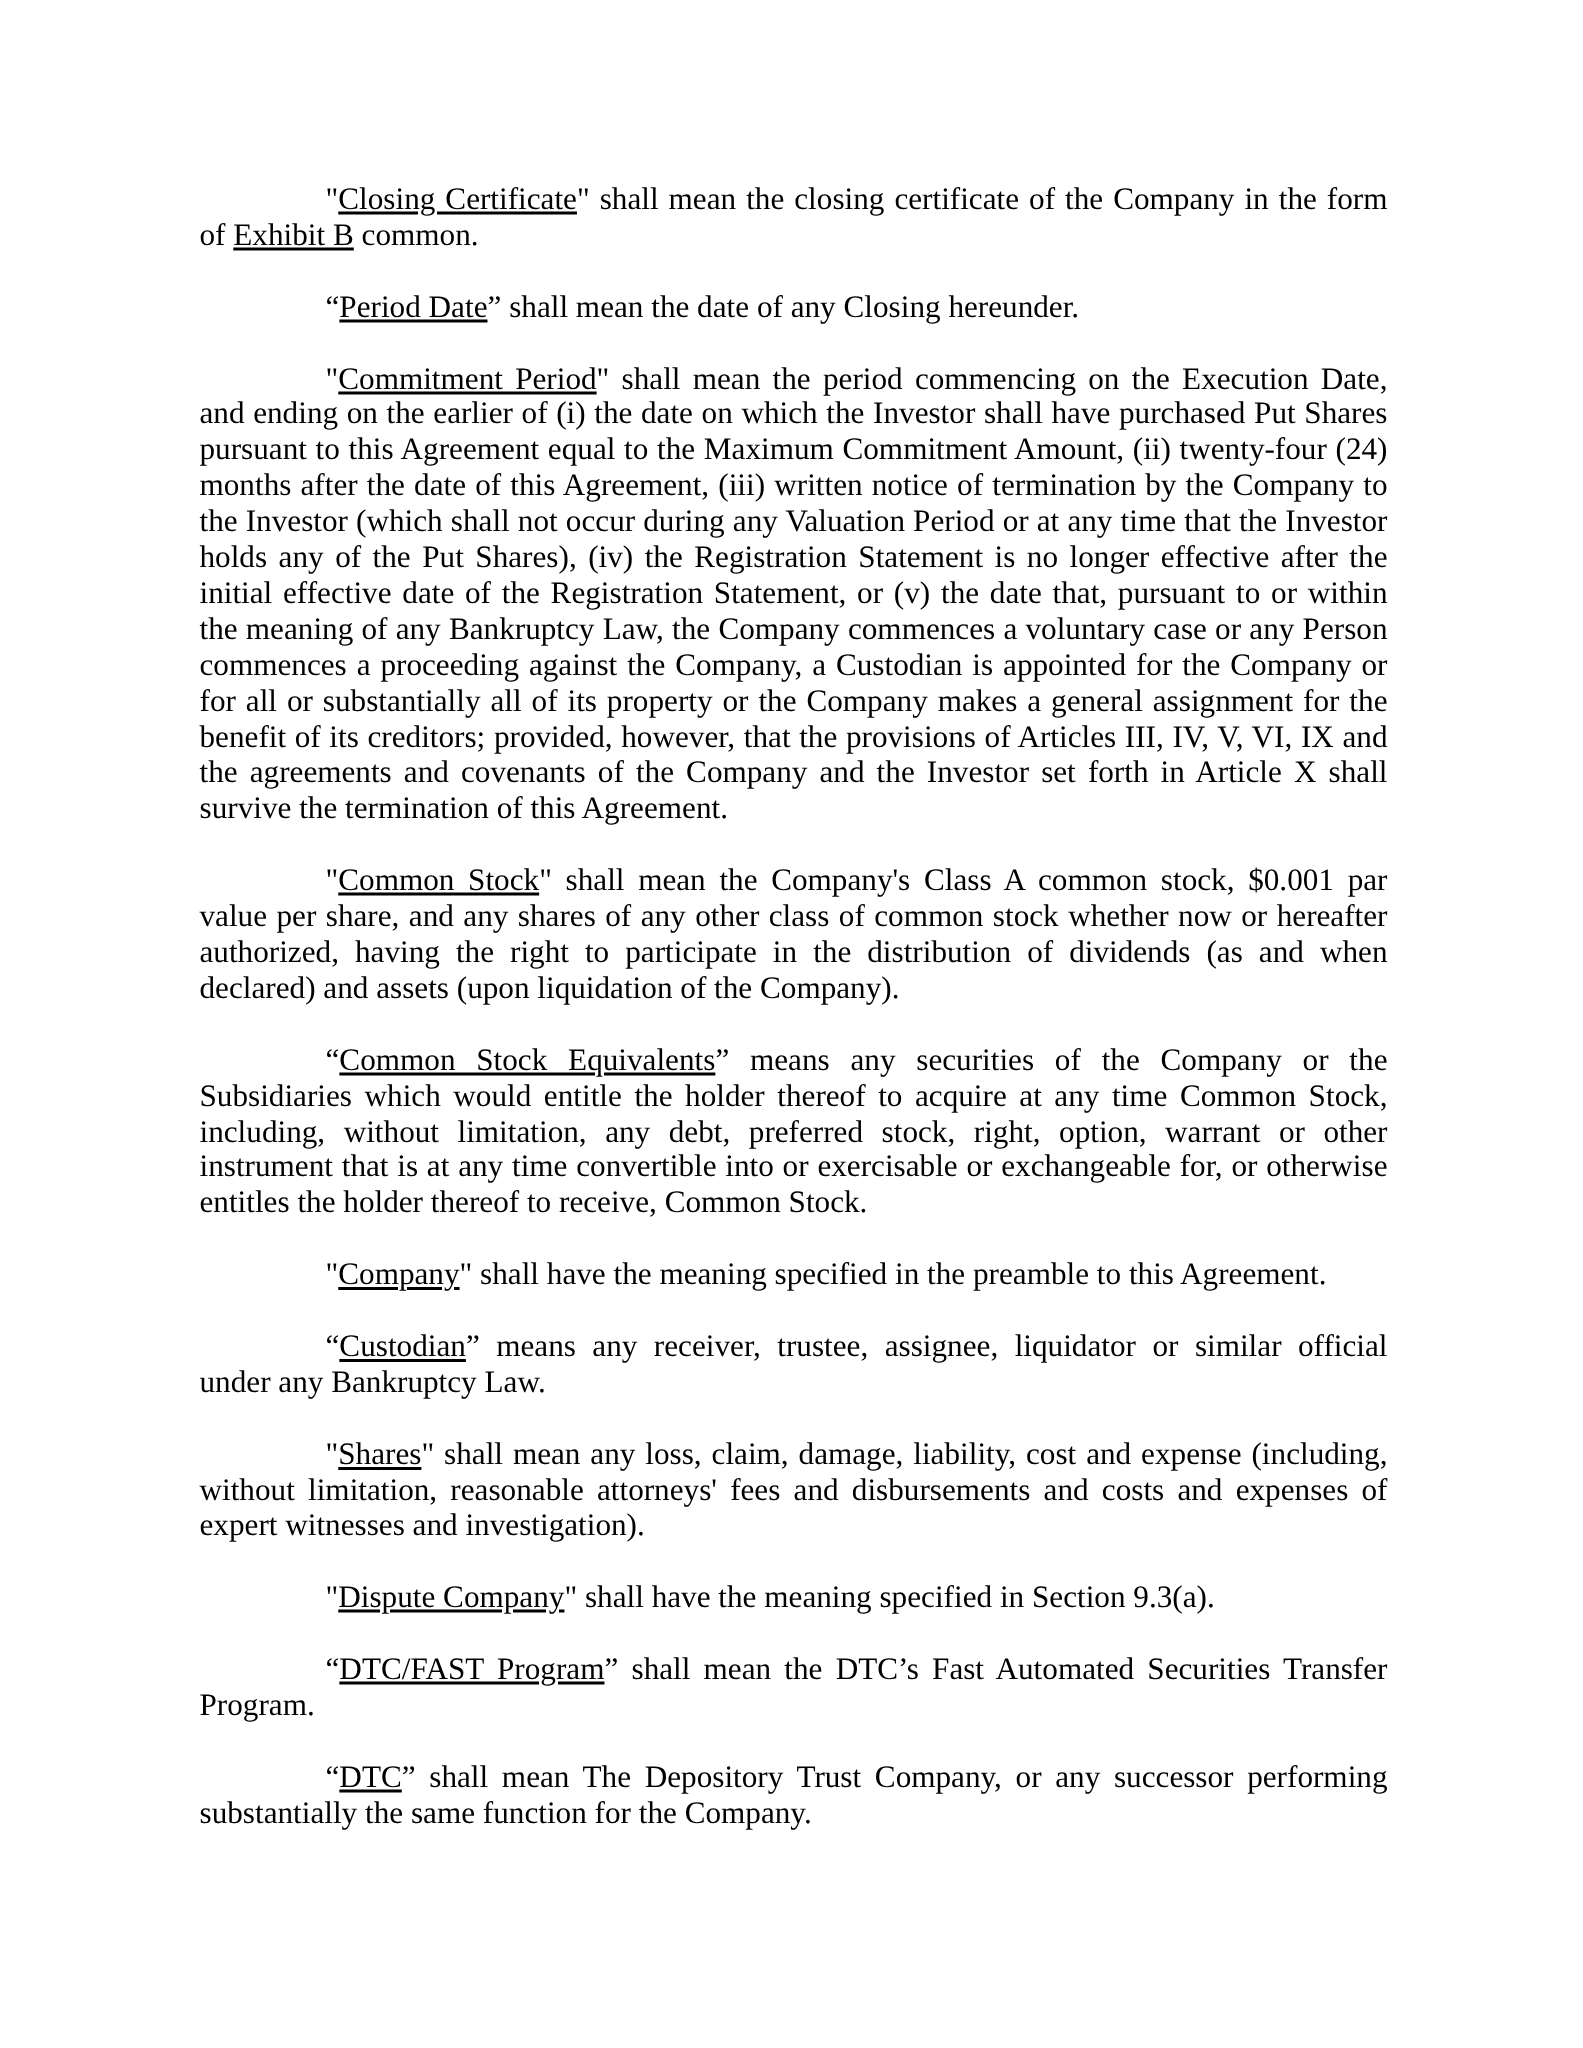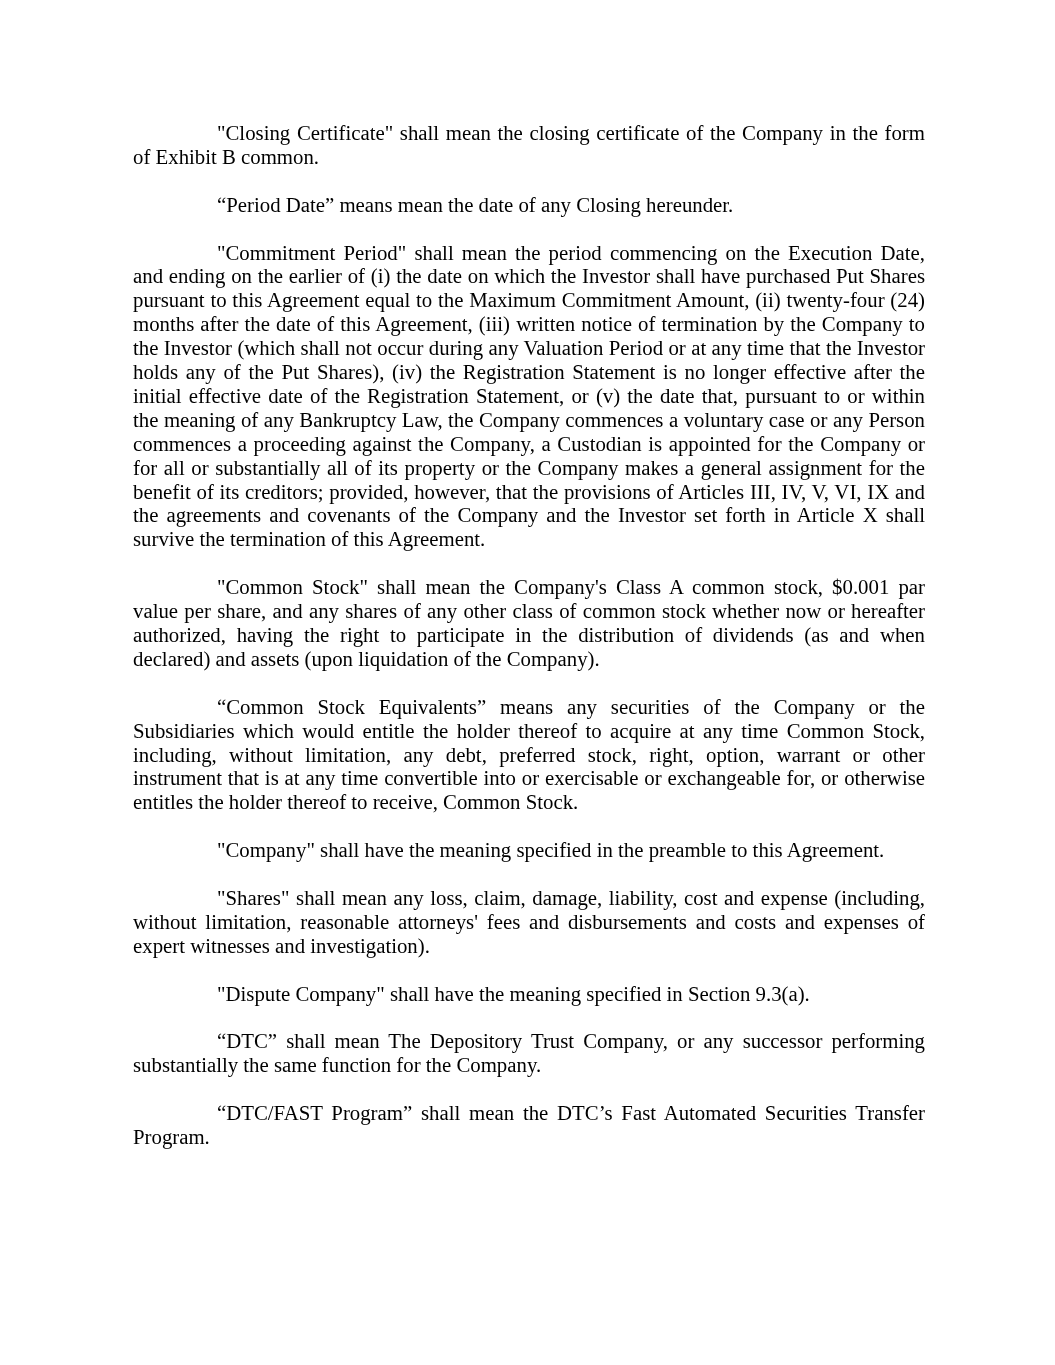--- a/index.html
+++ b/index.html
@@ -24,32 +24,34 @@
     font-size: 20.8px;
     line-height: 23.9px;
     color: #000000;
   }
   .doc-body p {
     text-align: justify;
     text-indent: 84px;
     margin: 0 0 23.9px 0;
   }
   .doc-body p span.u {
+    text-decoration: underline;
     text-underline-offset: 2px;
   }
 </style>
 </head>
 <body>
 
 <div class="page" style="background: rgb(255, 255, 255); color: rgb(0, 0, 0);">
   <div class="doc-body">
       <p><span>"</span><span class="u">Closing Certificate</span><span>" shall mean the closing certificate of the Company in the form of </span><span class="u">Exhibit B</span><span> common.</span></p>
-      <p><span>“</span><span class="u">Period Date</span><span>” means mean the date of any Closing hereunder.</span></p>
+      <p><span>“</span><span class="u">Period Date</span><span>” shall mean the date of any Closing hereunder.</span></p>
       <p><span>"</span><span class="u">Commitment Period</span><span>" shall mean the period commencing on the Execution Date, and ending on the earlier of (i) the date on which the Investor shall have purchased Put Shares pursuant to this Agreement equal to the Maximum Commitment Amount, (ii) twenty-four (24) months after the date of this Agreement, (iii) written notice of termination by the Company to the Investor (which shall not occur during any Valuation Period or at any time that the Investor holds any of the Put Shares), (iv) the Registration Statement is no longer effective after the initial effective date of the Registration Statement, or (v) the date that, pursuant to or within the meaning of any Bankruptcy Law, the Company commences a voluntary case or any Person commences a proceeding against the Company, a Custodian is appointed for the Company or for all or substantially all of its property or the Company makes a general assignment for the benefit of its creditors; provided, however, that the provisions of Articles III, IV, V, VI, IX and the agreements and covenants of the Company and the Investor set forth in Article X shall survive the termination of this Agreement.</span></p>
       <p><span>"</span><span class="u">Common Stock</span><span>" shall mean the Company's Class A common stock, $0.001 par value per share, and any shares of any other class of common stock whether now or hereafter authorized, having the right to participate in the distribution of dividends (as and when declared) and assets (upon liquidation of the Company).</span></p>
       <p><span>“</span><span class="u">Common Stock Equivalents</span><span>” means any securities of the Company or the Subsidiaries which would entitle the holder thereof to acquire at any time Common Stock, including, without limitation, any debt, preferred stock, right, option, warrant or other instrument that is at any time convertible into or exercisable or exchangeable for, or otherwise entitles the holder thereof to receive, Common Stock.</span></p>
       <p><span>"</span><span class="u">Company</span><span>" shall have the meaning specified in the preamble to this Agreement.</span></p>
+      <p><span>“</span><span class="u">Custodian</span><span>” means any receiver, trustee, assignee, liquidator or similar official under any Bankruptcy Law.</span></p>
       <p><span>"</span><span class="u">Shares</span><span>" shall mean any loss, claim, damage, liability, cost and expense (including, without limitation, reasonable attorneys' fees and disbursements and costs and expenses of expert witnesses and investigation).</span></p>
       <p><span>"</span><span class="u">Dispute Company</span><span>" shall have the meaning specified in Section 9.3(a).</span></p>
+      <p><span>“</span><span class="u">DTC/FAST Program</span><span>” shall mean the DTC’s Fast Automated Securities Transfer Program.</span></p>
       <p><span>“</span><span class="u">DTC</span><span>” shall mean The Depository Trust Company, or any successor performing substantially the same function for the Company.</span></p>
-      <p><span>“</span><span class="u">DTC/FAST Program</span><span>” shall mean the DTC’s Fast Automated Securities Transfer Program.</span></p>
     </div>
 </div>
 
 </body></html>

